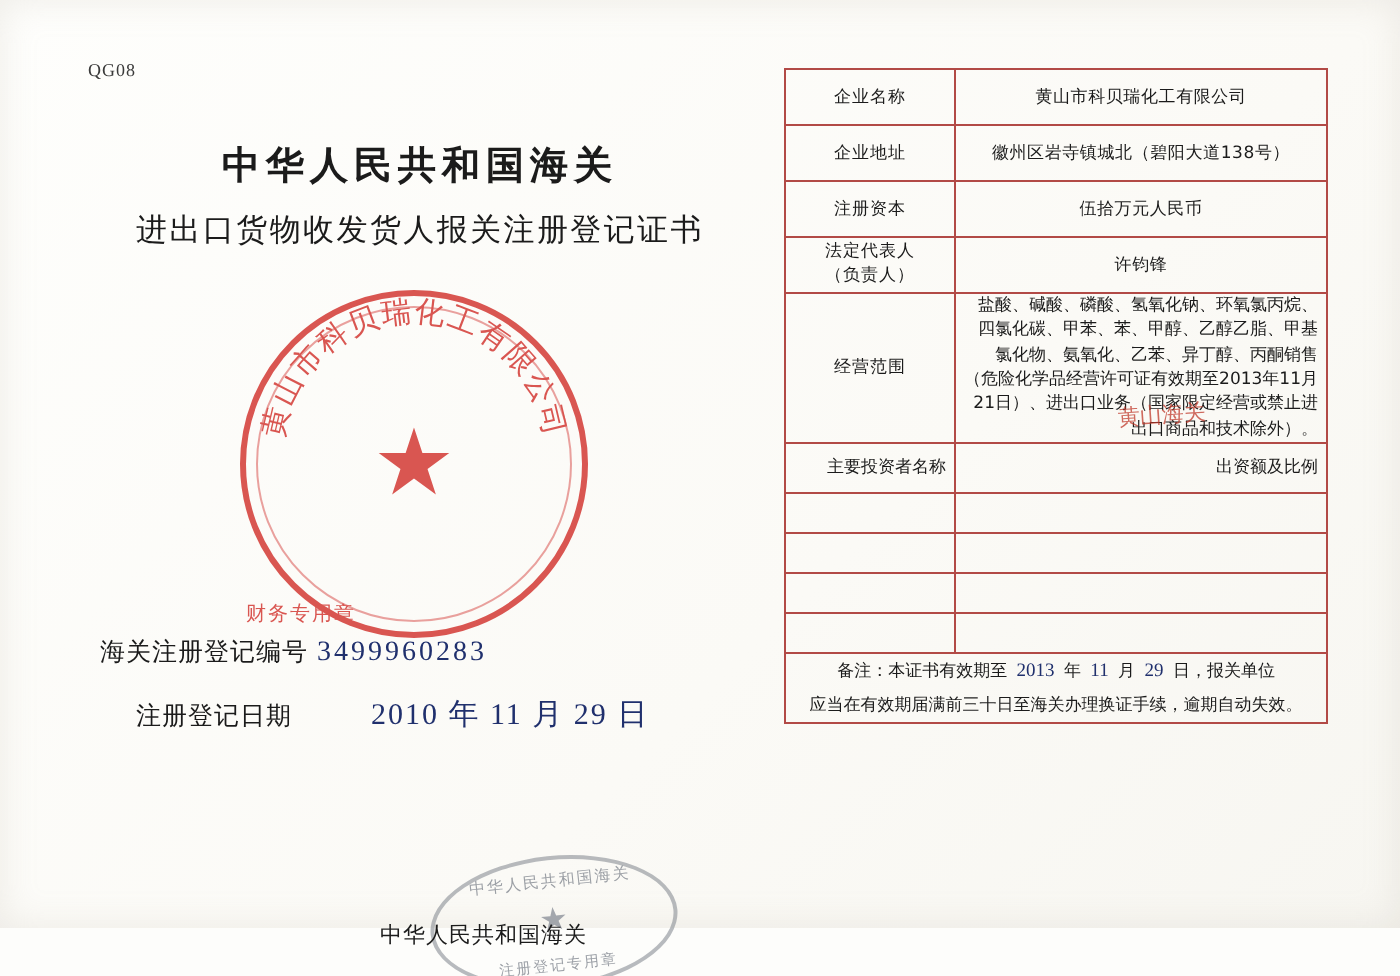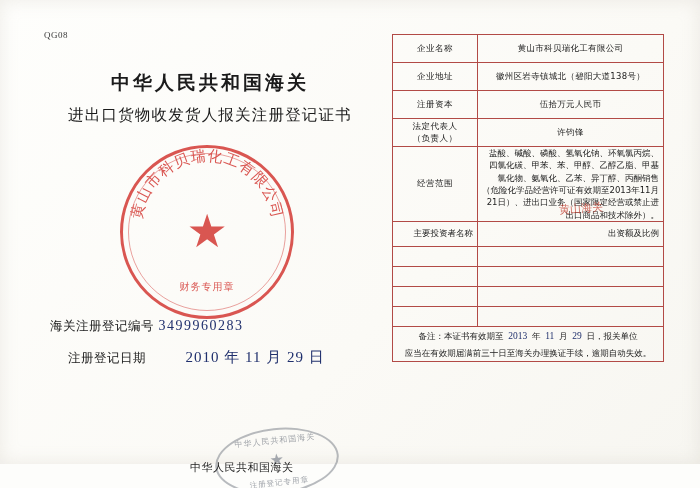--- a/index.html
+++ b/index.html
@@ -97,22 +97,21 @@
   .seal-arc-text svg { width: 100%; height: 100%; }
   .seal-arc-text text {
     fill: #d2322d;
     font-size: 15px;
     font-family: "DejaVu Sans", sans-serif;
     letter-spacing: 1px;
   }
   .seal-bottom-text {
     position: absolute;
     left: 0; right: 0;
-    bottom: 22px;
-    text-align: center;
+    bottom: 2px;
     font-size: 10px;
     color: #d2322d;
     letter-spacing: 1px;
     margin-top: 35px;
   }
   .reg-no-line {
     position: absolute;
     left: 10px; top: 258px;
     font-size: 12.5px;
     color: #1b1b1b;

